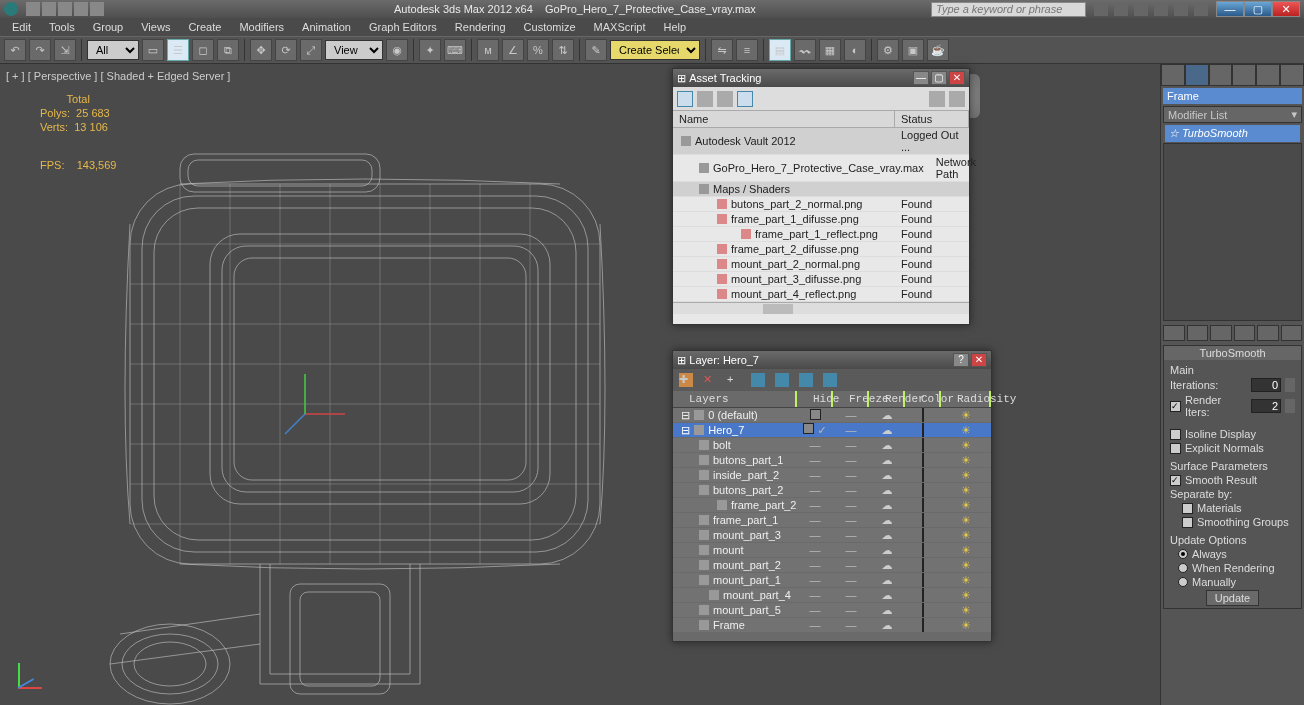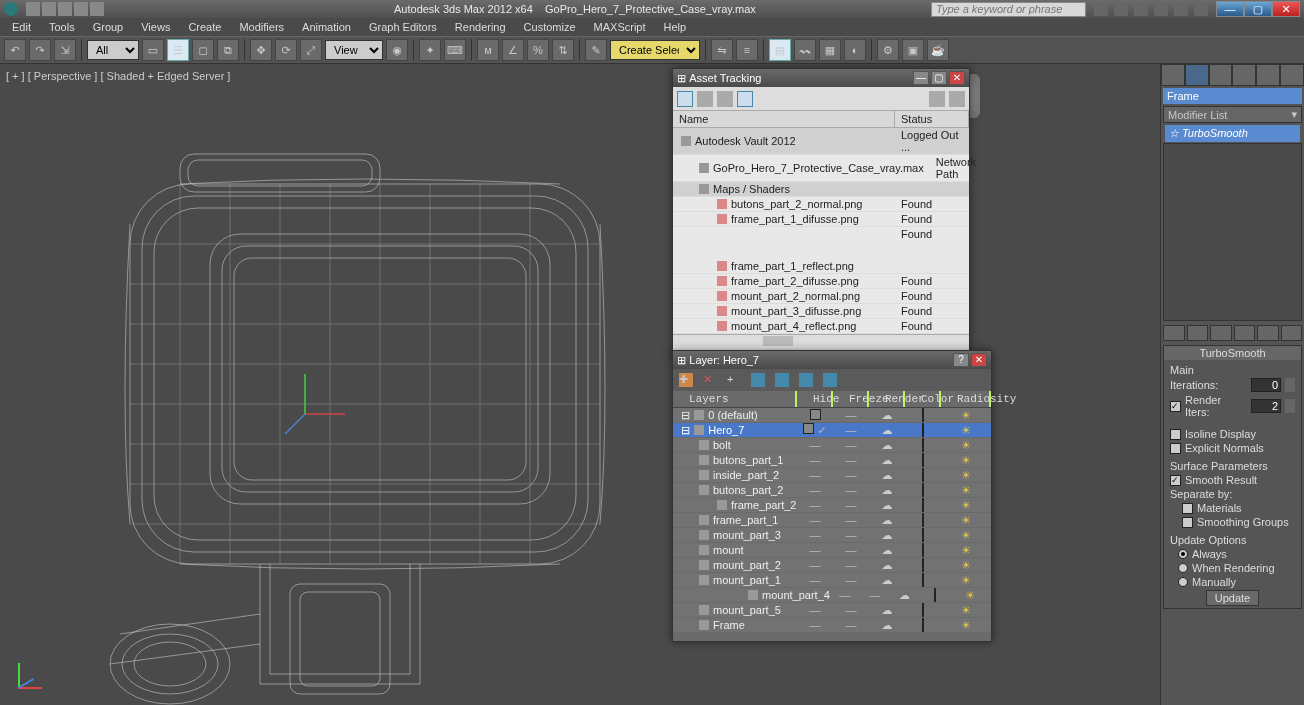--- a/index.html
+++ b/index.html
@@ -181,20 +181,27 @@
   <div class="tbtn">▦</div>
   <div class="tbtn">◐</div>
   <div class="tsep"></div>
   <div class="tbtn">⚙</div>
   <div class="tbtn">▣</div>
   <div class="tbtn">☕</div>
 </div>
 
 <div class="viewport">
   <div class="vp-label">[ + ]  [ Perspective ]  [ Shaded + Edged Server ]</div>
+  <div class="stats">
+    <div style="text-align:center">Total</div>
+    <div><span>Polys:</span>&nbsp;&nbsp;<span>25 683</span></div>
+    <div><span>Verts:</span>&nbsp;&nbsp;<span>13 106</span></div>
+    <div style="height:24px"></div>
+    <div><span>FPS:</span>&nbsp;&nbsp;&nbsp;&nbsp;<span>143,569</span></div>
+  </div>
   <svg class="wireframe" viewBox="0 0 560 600">
     <g stroke="#e8e8e8" stroke-width="0.6" fill="none" opacity="0.9">
       <rect x="70" y="40" width="470" height="380" rx="60"></rect>
       <rect x="82" y="52" width="446" height="356" rx="52"></rect>
       <rect x="94" y="64" width="422" height="332" rx="44"></rect>
       <rect x="150" y="90" width="340" height="270" rx="30"></rect>
       <rect x="162" y="102" width="316" height="246" rx="24"></rect>
       <rect x="174" y="114" width="292" height="222" rx="18"></rect>
       <rect x="120" y="10" width="200" height="38" rx="14"></rect>
       <rect x="128" y="16" width="184" height="26" rx="10"></rect>
@@ -373,21 +380,21 @@
           <div class="at-status">Found</div>
         </div>
         <div class="at-row">
           <div class="at-name" style="padding-left: 44px;">
             <span class="fileico"></span>
             <span>frame_part_1_difusse.png</span>
           </div>
           <div class="at-status">Found</div>
         </div>
         <div class="at-row">
-          <div class="at-name" style="padding-left: 44px; margin-top: 32px;">
+          <div class="at-name" style="padding-left: 68px;">
             <span class="fileico"></span>
             <span>frame_part_1_reflect.png</span>
           </div>
           <div class="at-status">Found</div>
         </div>
         <div class="at-row">
           <div class="at-name" style="padding-left: 44px;">
             <span class="fileico"></span>
             <span>frame_part_2_difusse.png</span>
           </div>
@@ -571,21 +578,21 @@
           <span class="icon-sm"></span>
           <span>mount_part_1</span>
         </div>
         <div class="ly-cell">—</div>
         <div class="ly-cell">—</div>
         <div class="ly-cell"><span style="color:#ccc">☁</span></div>
         <div class="ly-cell"><span class="ly-swatch" style="background: rgb(128, 128, 128);"></span></div>
         <div class="ly-cell ly-rad" style="width: 50px;">☀</div>
       </div>
       <div class="ly-row">
-        <div class="ly-cell-name" style="padding-left: 36px; margin-left: 39px;">
+        <div class="ly-cell-name" style="padding-left: 36px;">
           <span class="icon-sm"></span>
           <span>mount_part_4</span>
         </div>
         <div class="ly-cell">—</div>
         <div class="ly-cell">—</div>
         <div class="ly-cell"><span style="color:#ccc">☁</span></div>
         <div class="ly-cell"><span class="ly-swatch" style="background: rgb(128, 128, 128);"></span></div>
         <div class="ly-cell ly-rad" style="width: 50px;">☀</div>
       </div>
       <div class="ly-row">

